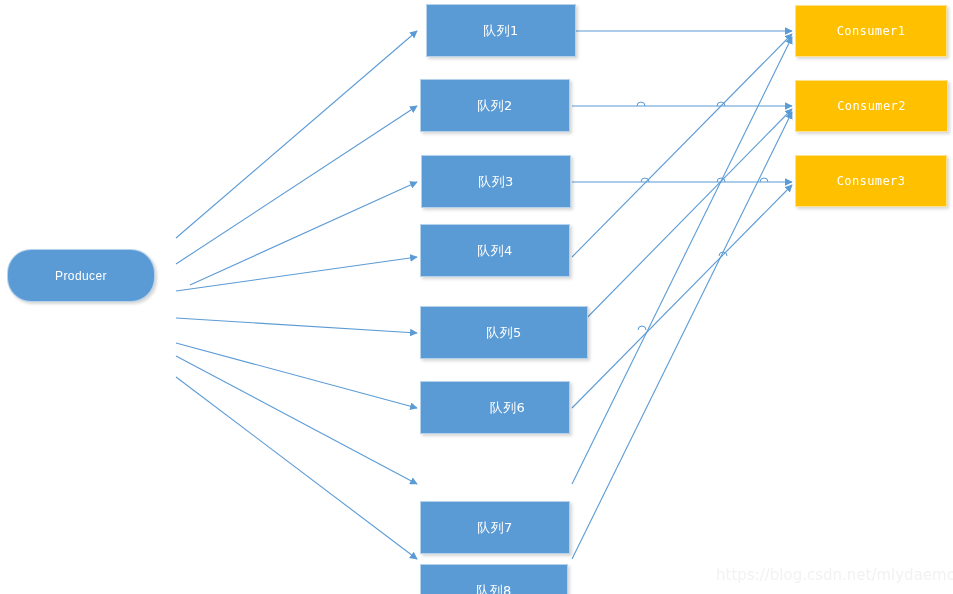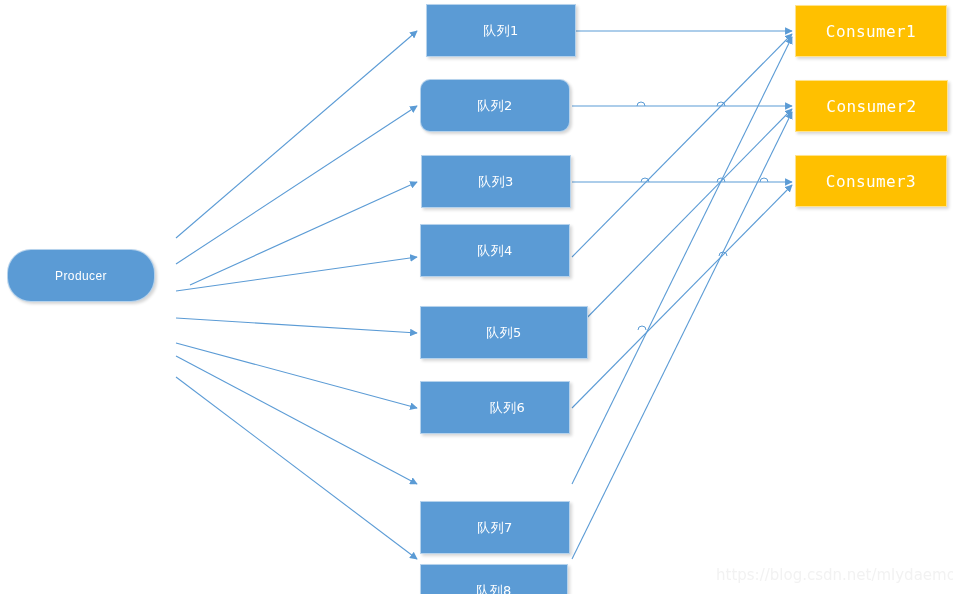--- a/index.html
+++ b/index.html
@@ -43,21 +43,21 @@
     font-family: "Liberation Sans", sans-serif;
   }
   .node-queue {
     background: #5B9BD5;
     font-family: "DejaVu Sans", sans-serif;
     font-size: 13px;
   }
   .node-consumer {
     background: #FFC000;
     font-family: "DejaVu Sans Mono", monospace;
-    font-size: 16px;
+    font-size: 12px;
   }
   .watermark {
     position: absolute;
     color: #f2f2f2;
     font-size: 15px;
     font-family: "DejaVu Sans", sans-serif;
     white-space: nowrap;
     z-index: 1;
   }
 </style>
@@ -103,21 +103,21 @@
       </g>
   </svg>
 
   <div id="node-layer">
       <div class="node node-producer" style="left: 7px; top: 249px; width: 148px; height: 53px; border-radius: 24px;">
         <span>Producer</span>
       </div>
       <div class="node node-queue" style="left: 420px; top: 4px; width: 150px; height: 53px; margin-left: 6px;">
         <span>队列1</span>
       </div>
-      <div class="node node-queue" style="left: 420px; top: 79px; width: 150px; height: 53px; border-radius: 10px;">
+      <div class="node node-queue" style="left: 420px; top: 79px; width: 150px; height: 53px;">
         <span>队列2</span>
       </div>
       <div class="node node-queue" style="left: 421px; top: 155px; width: 150px; height: 53px;">
         <span>队列3</span>
       </div>
       <div class="node node-queue" style="left: 420px; top: 224px; width: 150px; height: 53px;">
         <span>队列4</span>
       </div>
       <div class="node node-queue" style="left: 420px; top: 306px; width: 168px; height: 53px;">
         <span>队列5</span>

